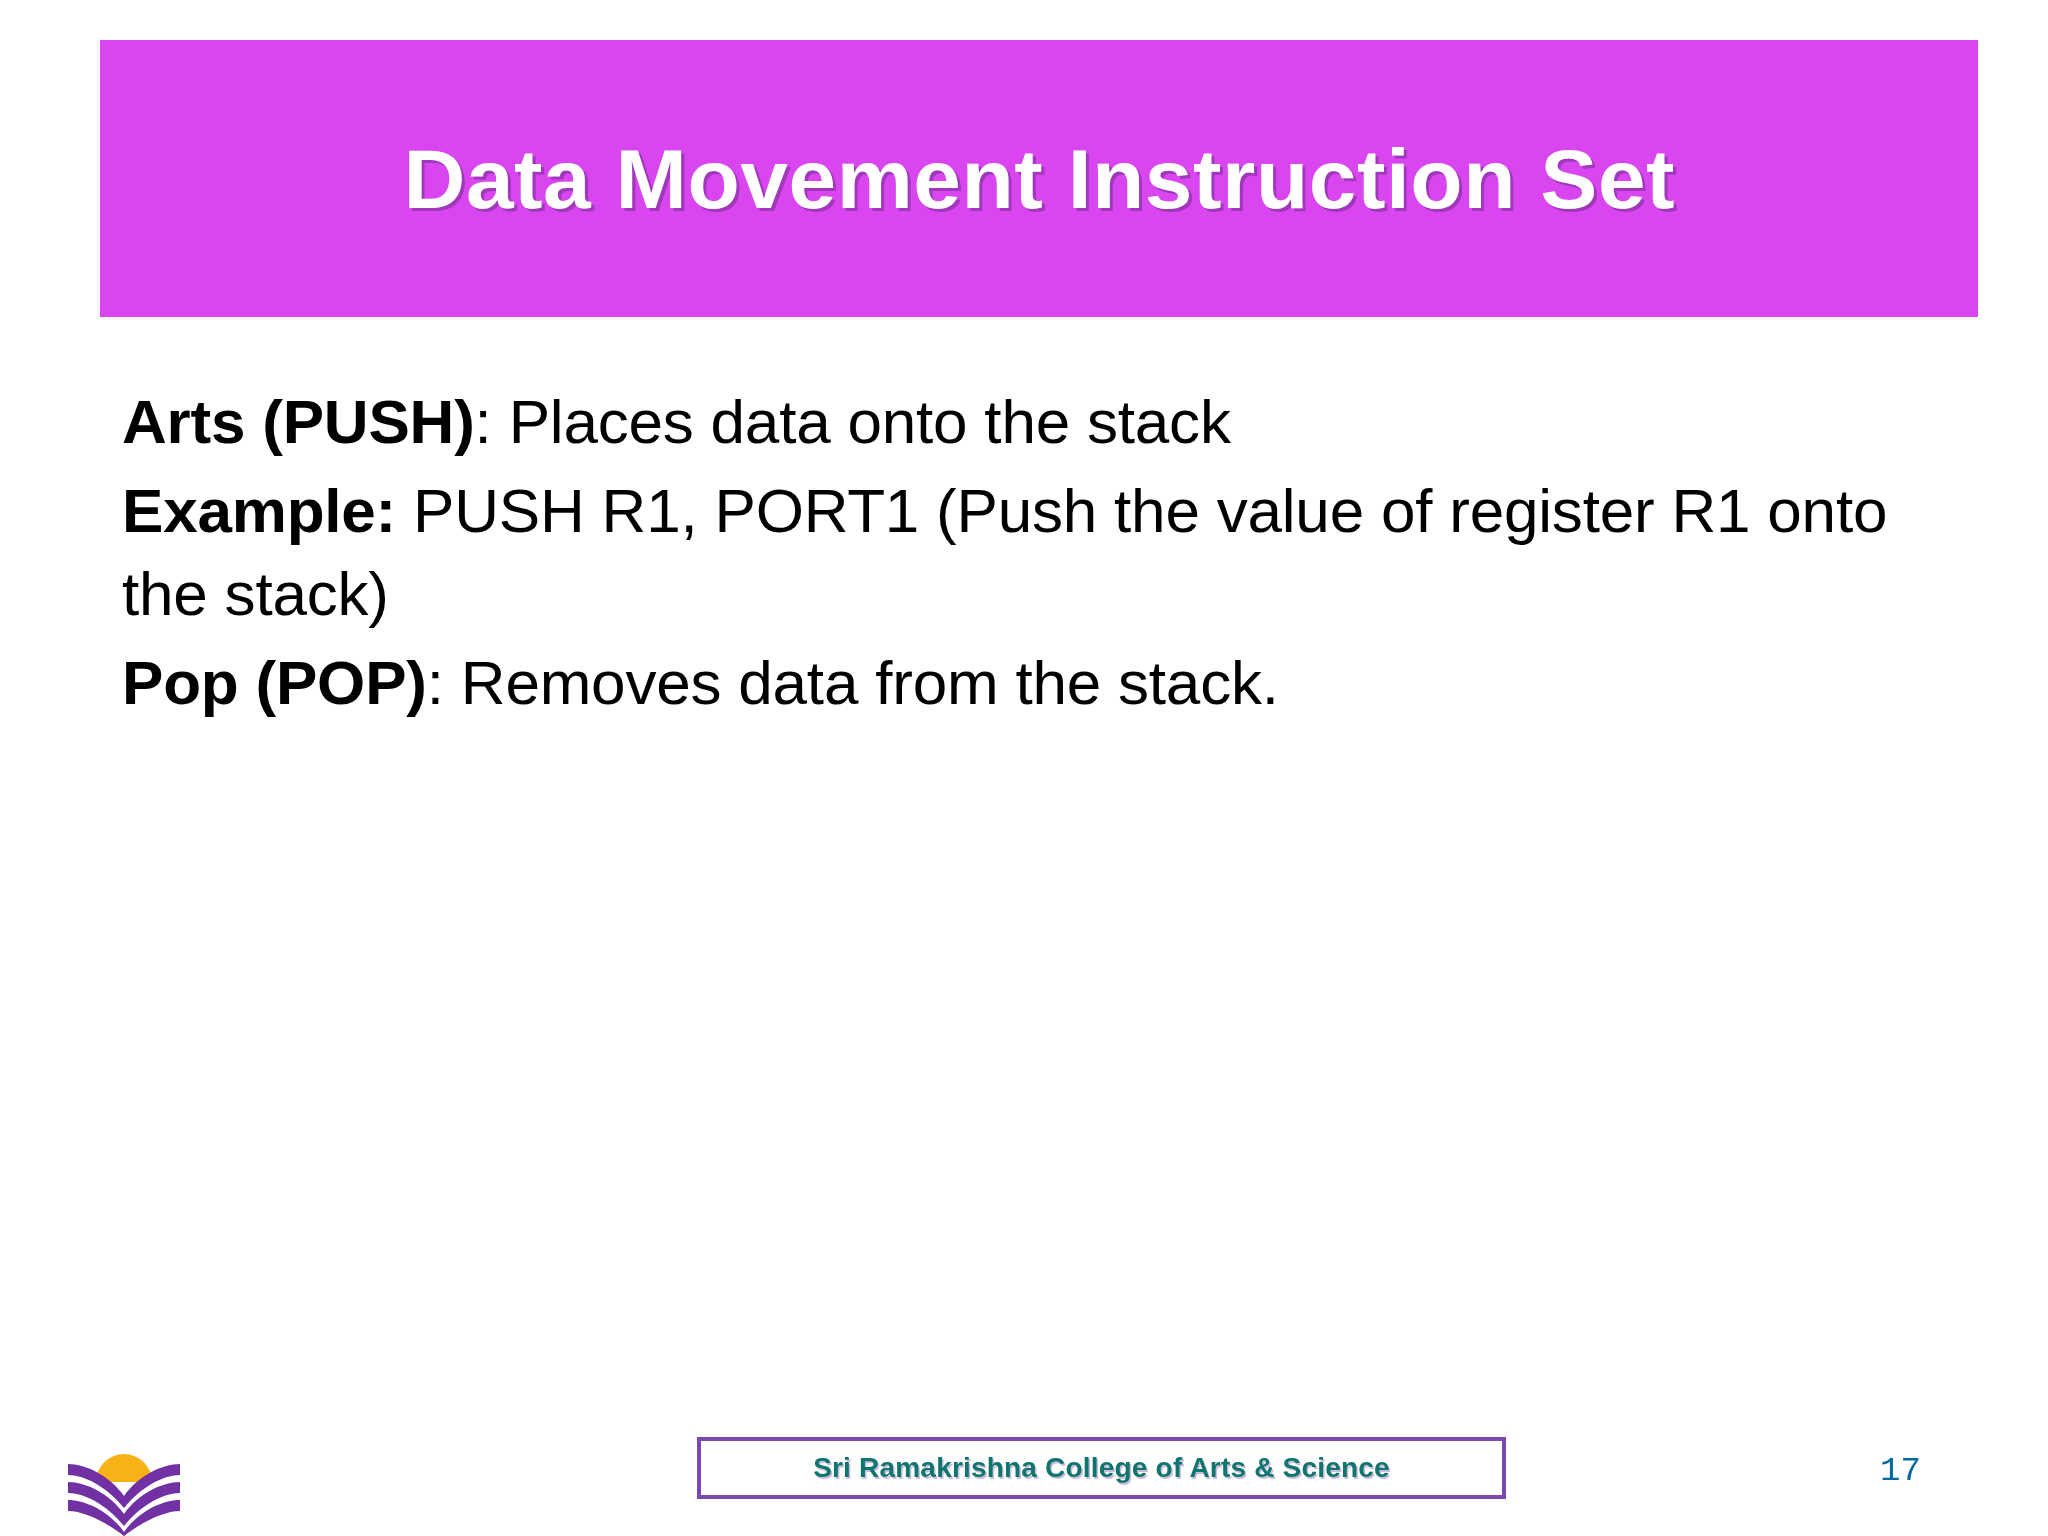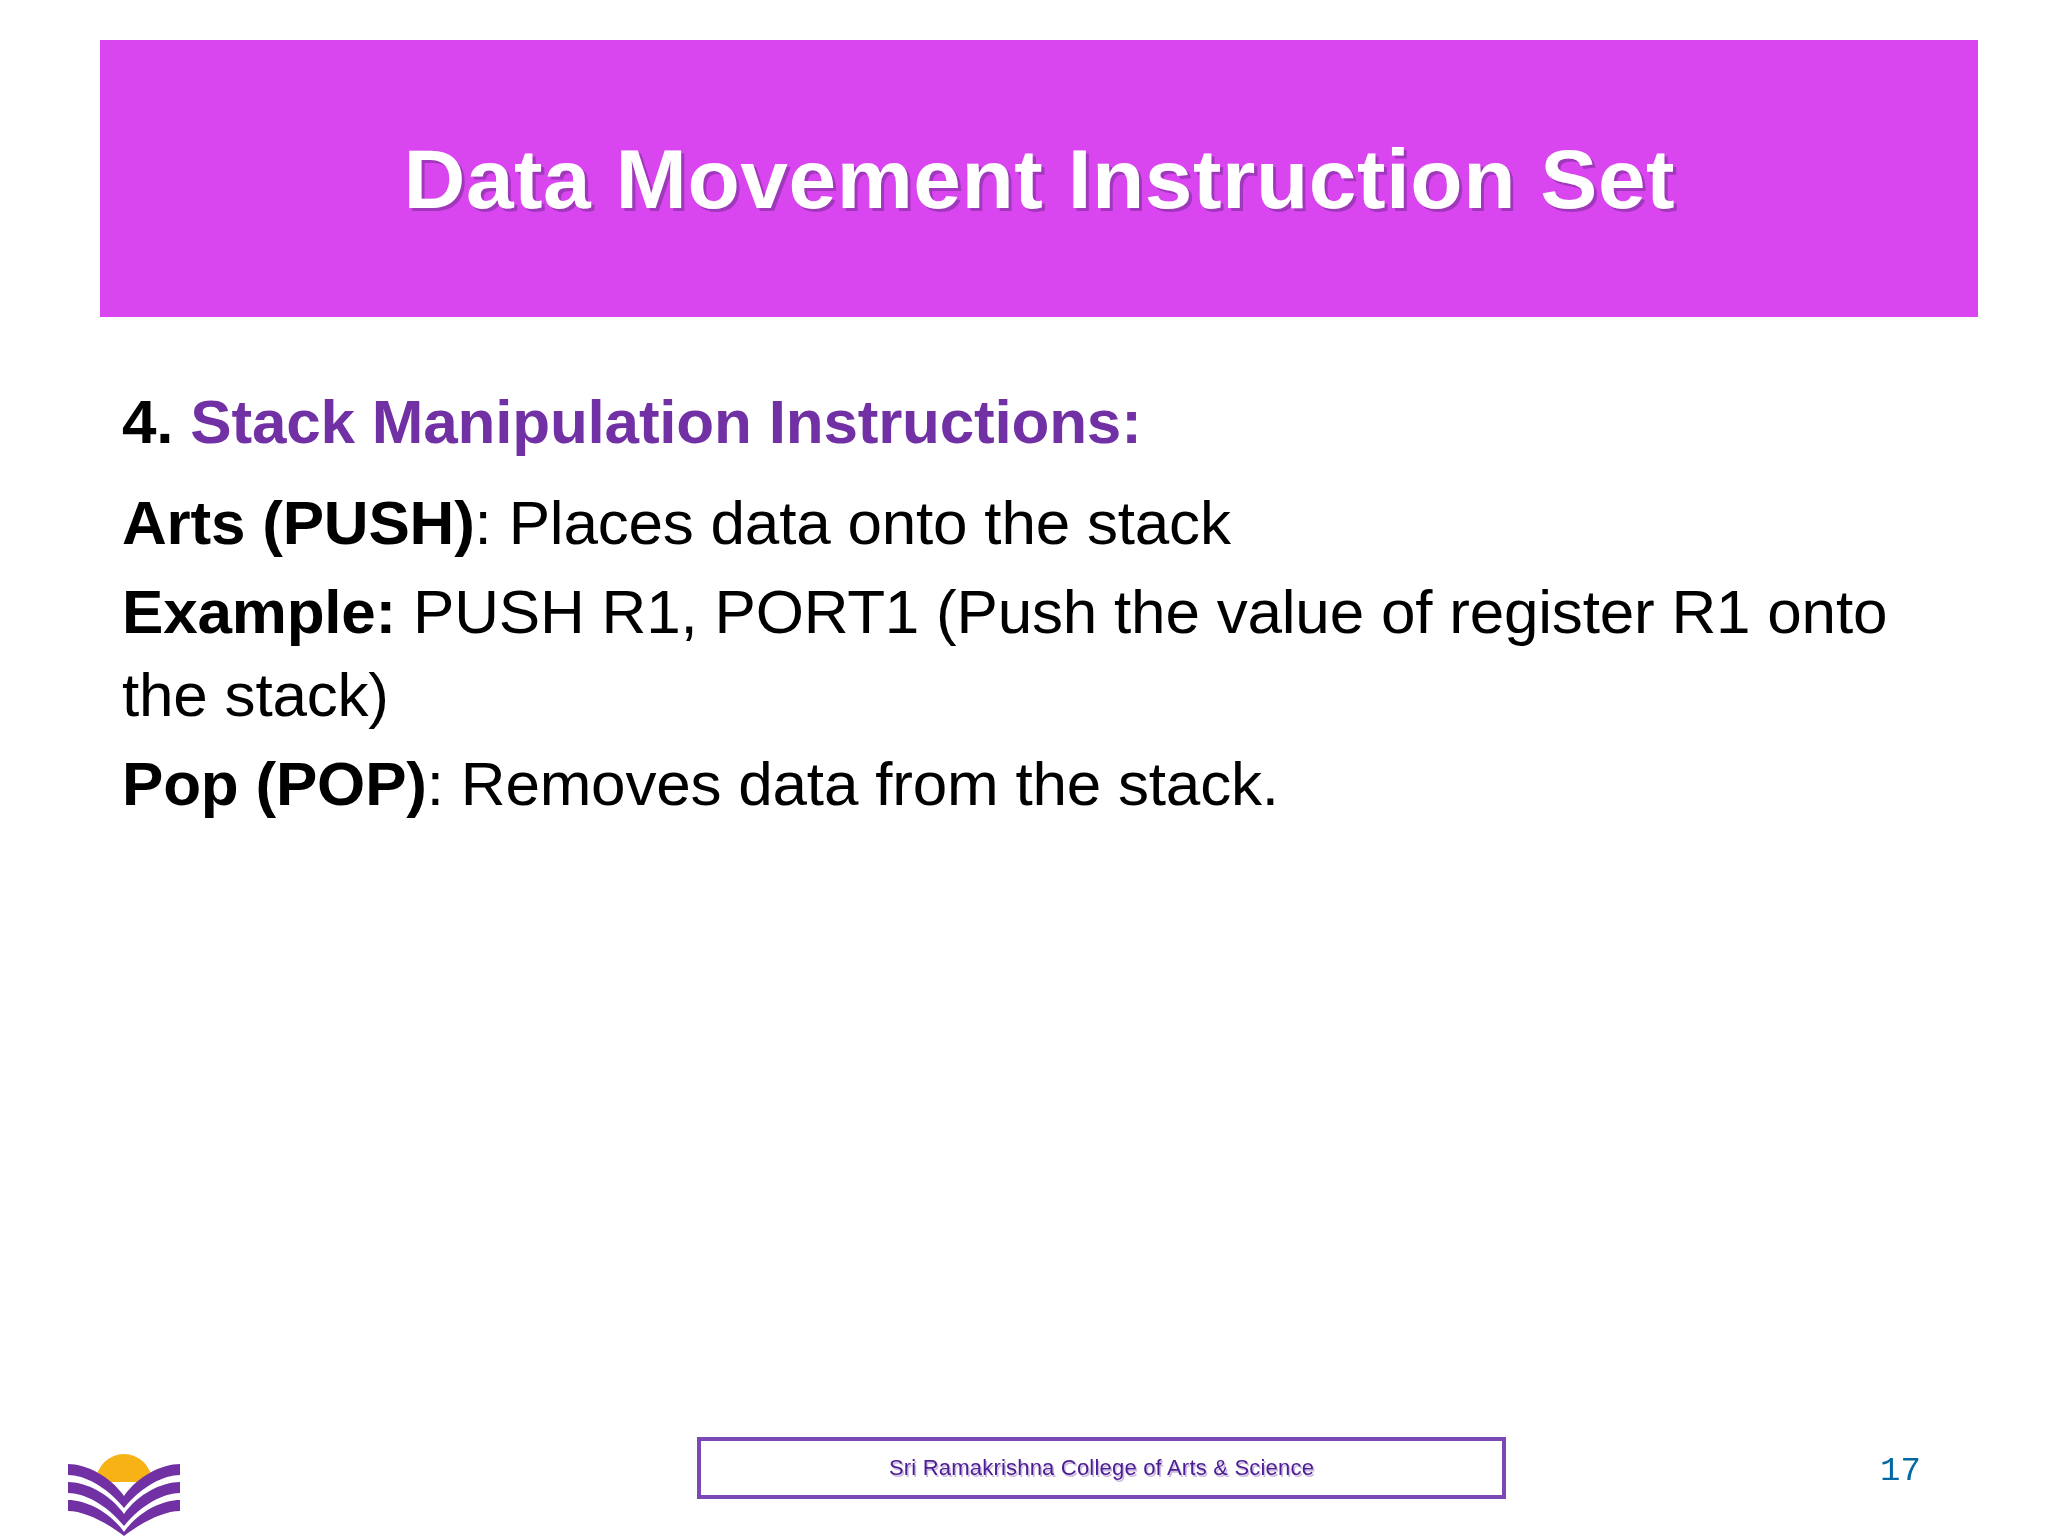--- a/index.html
+++ b/index.html
@@ -83,24 +83,24 @@
     width: 809px;
     height: 62px;
     border: 4px solid #7B49B4;
     background: #ffffff;
     box-sizing: border-box;
     display: flex;
     align-items: center;
     justify-content: center;
   }
   .footer-text {
-    color: #4c1d95;
+    color: #0f766e;
     font-family: "Liberation Sans", sans-serif;
-    font-weight: 400;
-    font-size: 22px;
+    font-weight: 700;
+    font-size: 28px;
     letter-spacing: 0.2px;
     white-space: nowrap;
     text-shadow: 1.5px 1.5px 0 rgba(110,60,160,0.35);
   }
   .page-number {
     position: absolute;
     left: 1880px;
     top: 1452px;
     width: 80px;
     color: #0369a1;
@@ -113,23 +113,20 @@
 <body>
 
 <div class="slide">
 
   <div class="title-banner">
     <div class="title-text">Data Movement Instruction Set</div>
   </div>
 
   <div class="body-block">
 
-    <p class="para heading">
-      <span class="b">4.</span><span>&nbsp;</span><span class="purple">Stack Manipulation Instructions:</span>
-    </p>
 
     <p class="para">
       <span class="b">Arts (PUSH)</span><span>: Places data onto the stack</span>
     </p>
 
     <p class="para">
       <span class="b">Example:</span><span> PUSH R1, PORT1 (Push the value of register R1 onto the stack)</span>
     </p>
 
     <p class="para">

